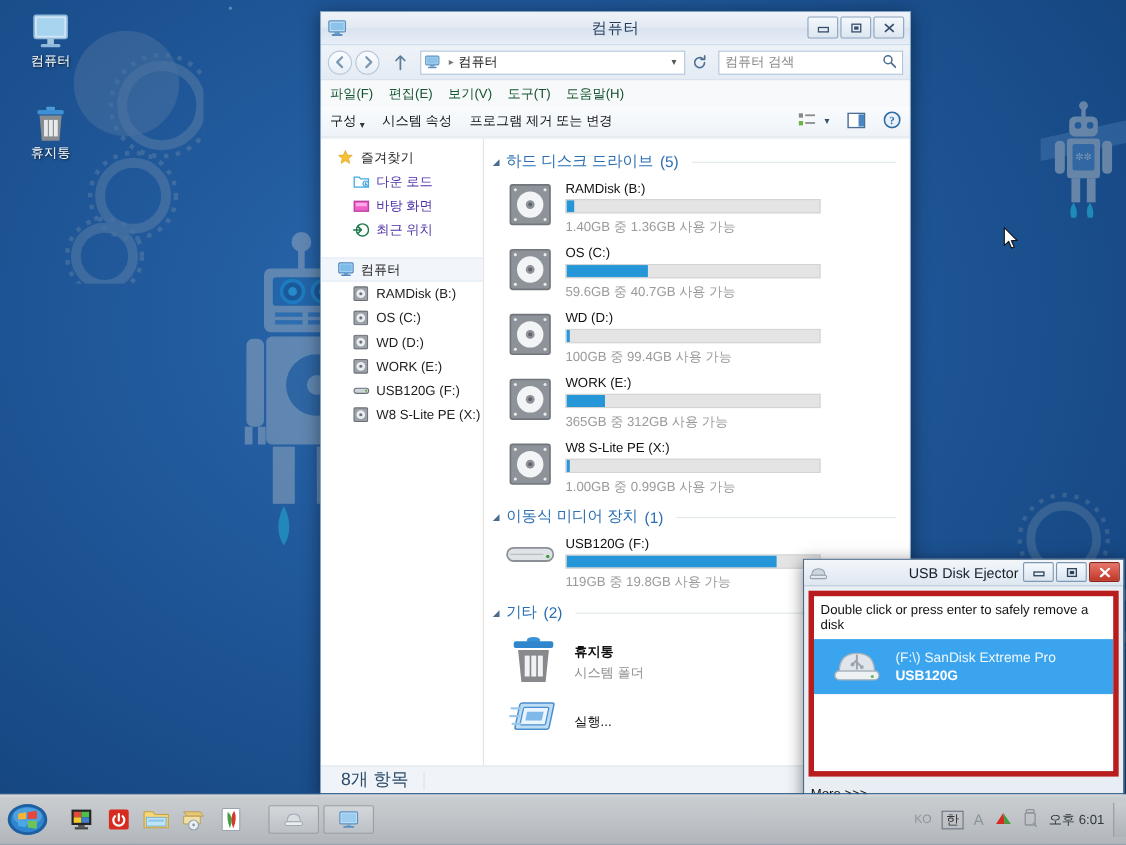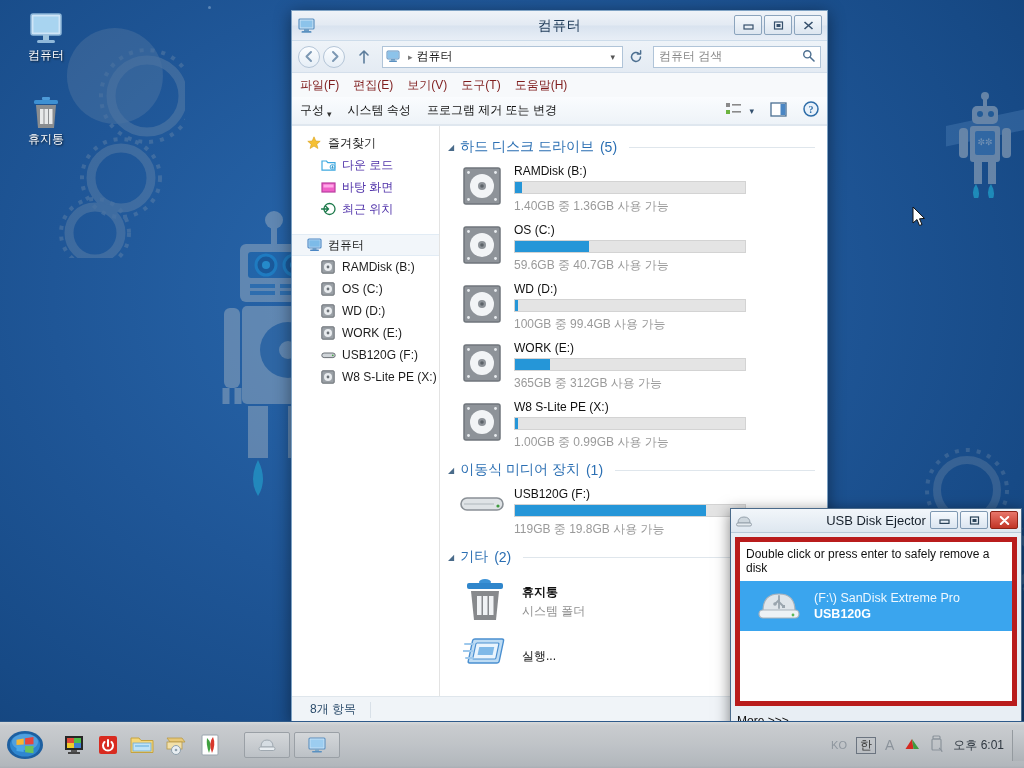--- a/index.html
+++ b/index.html
@@ -97,21 +97,21 @@
     width: 168px; height:22px; margin-left:4px;
     background:#fff; border:1px solid #b0c4d8;
     display:flex; align-items:center; padding:0 5px;
     font-size:12px; color:#888;
   }
   .searchbox .mag { margin-left:auto; }
 
   .menubar {
     height: 24px; display:flex; align-items:center;
     padding-left: 8px; gap: 14px;
-    font-size: 12px; color:#7f1d1d;
+    font-size: 12px; color:#14532d;
     background:#f7f9fb;
   }
   .menubar span { cursor: default; }
 
   .cmdbar {
     height: 28px; display:flex; align-items:center;
     padding: 0 8px; gap: 16px;
     font-size: 12px; color:#111;
     background: linear-gradient(to bottom,#fafcfe,#eef3f8);
     border-bottom:1px solid #dfe7ef;
@@ -168,21 +168,21 @@
     display:flex; gap:12px; padding: 6px 12px 6px 20px; align-items:flex-start; cursor:default;
   }
   .other .oicon { width:50px; flex:none; display:flex; align-items:center; justify-content:center;}
   .other .oname { font-size:12px; color:#111; font-weight:bold; margin-top:8px;}
   .other .osub { font-size:12px; color:#8e8e8e; margin-top:2px;}
   .other .oname.plain { font-weight:normal; margin-top:14px;}
 
   .statusbar {
     height: 26px; background:#f0f4f8; border-top:1px solid #dfe6ec;
     display:flex; align-items:center; padding-left: 18px;
-    font-size: 12px; color:#2a4a6a;
+    font-size: 16px; color:#2a4a6a;
   }
   .statusbar .sepv { width:1px; height:16px; background:#d8e0e8; margin-left:14px;}
 
   
   #ejector {
     position:absolute; left:730px; top:508px; width:292px; height:225px;
     background:#e8eef4;
     border:1px solid #4a6a8a;
     box-shadow: 0 3px 14px rgba(0,0,0,.5);
     display:flex; flex-direction:column;

